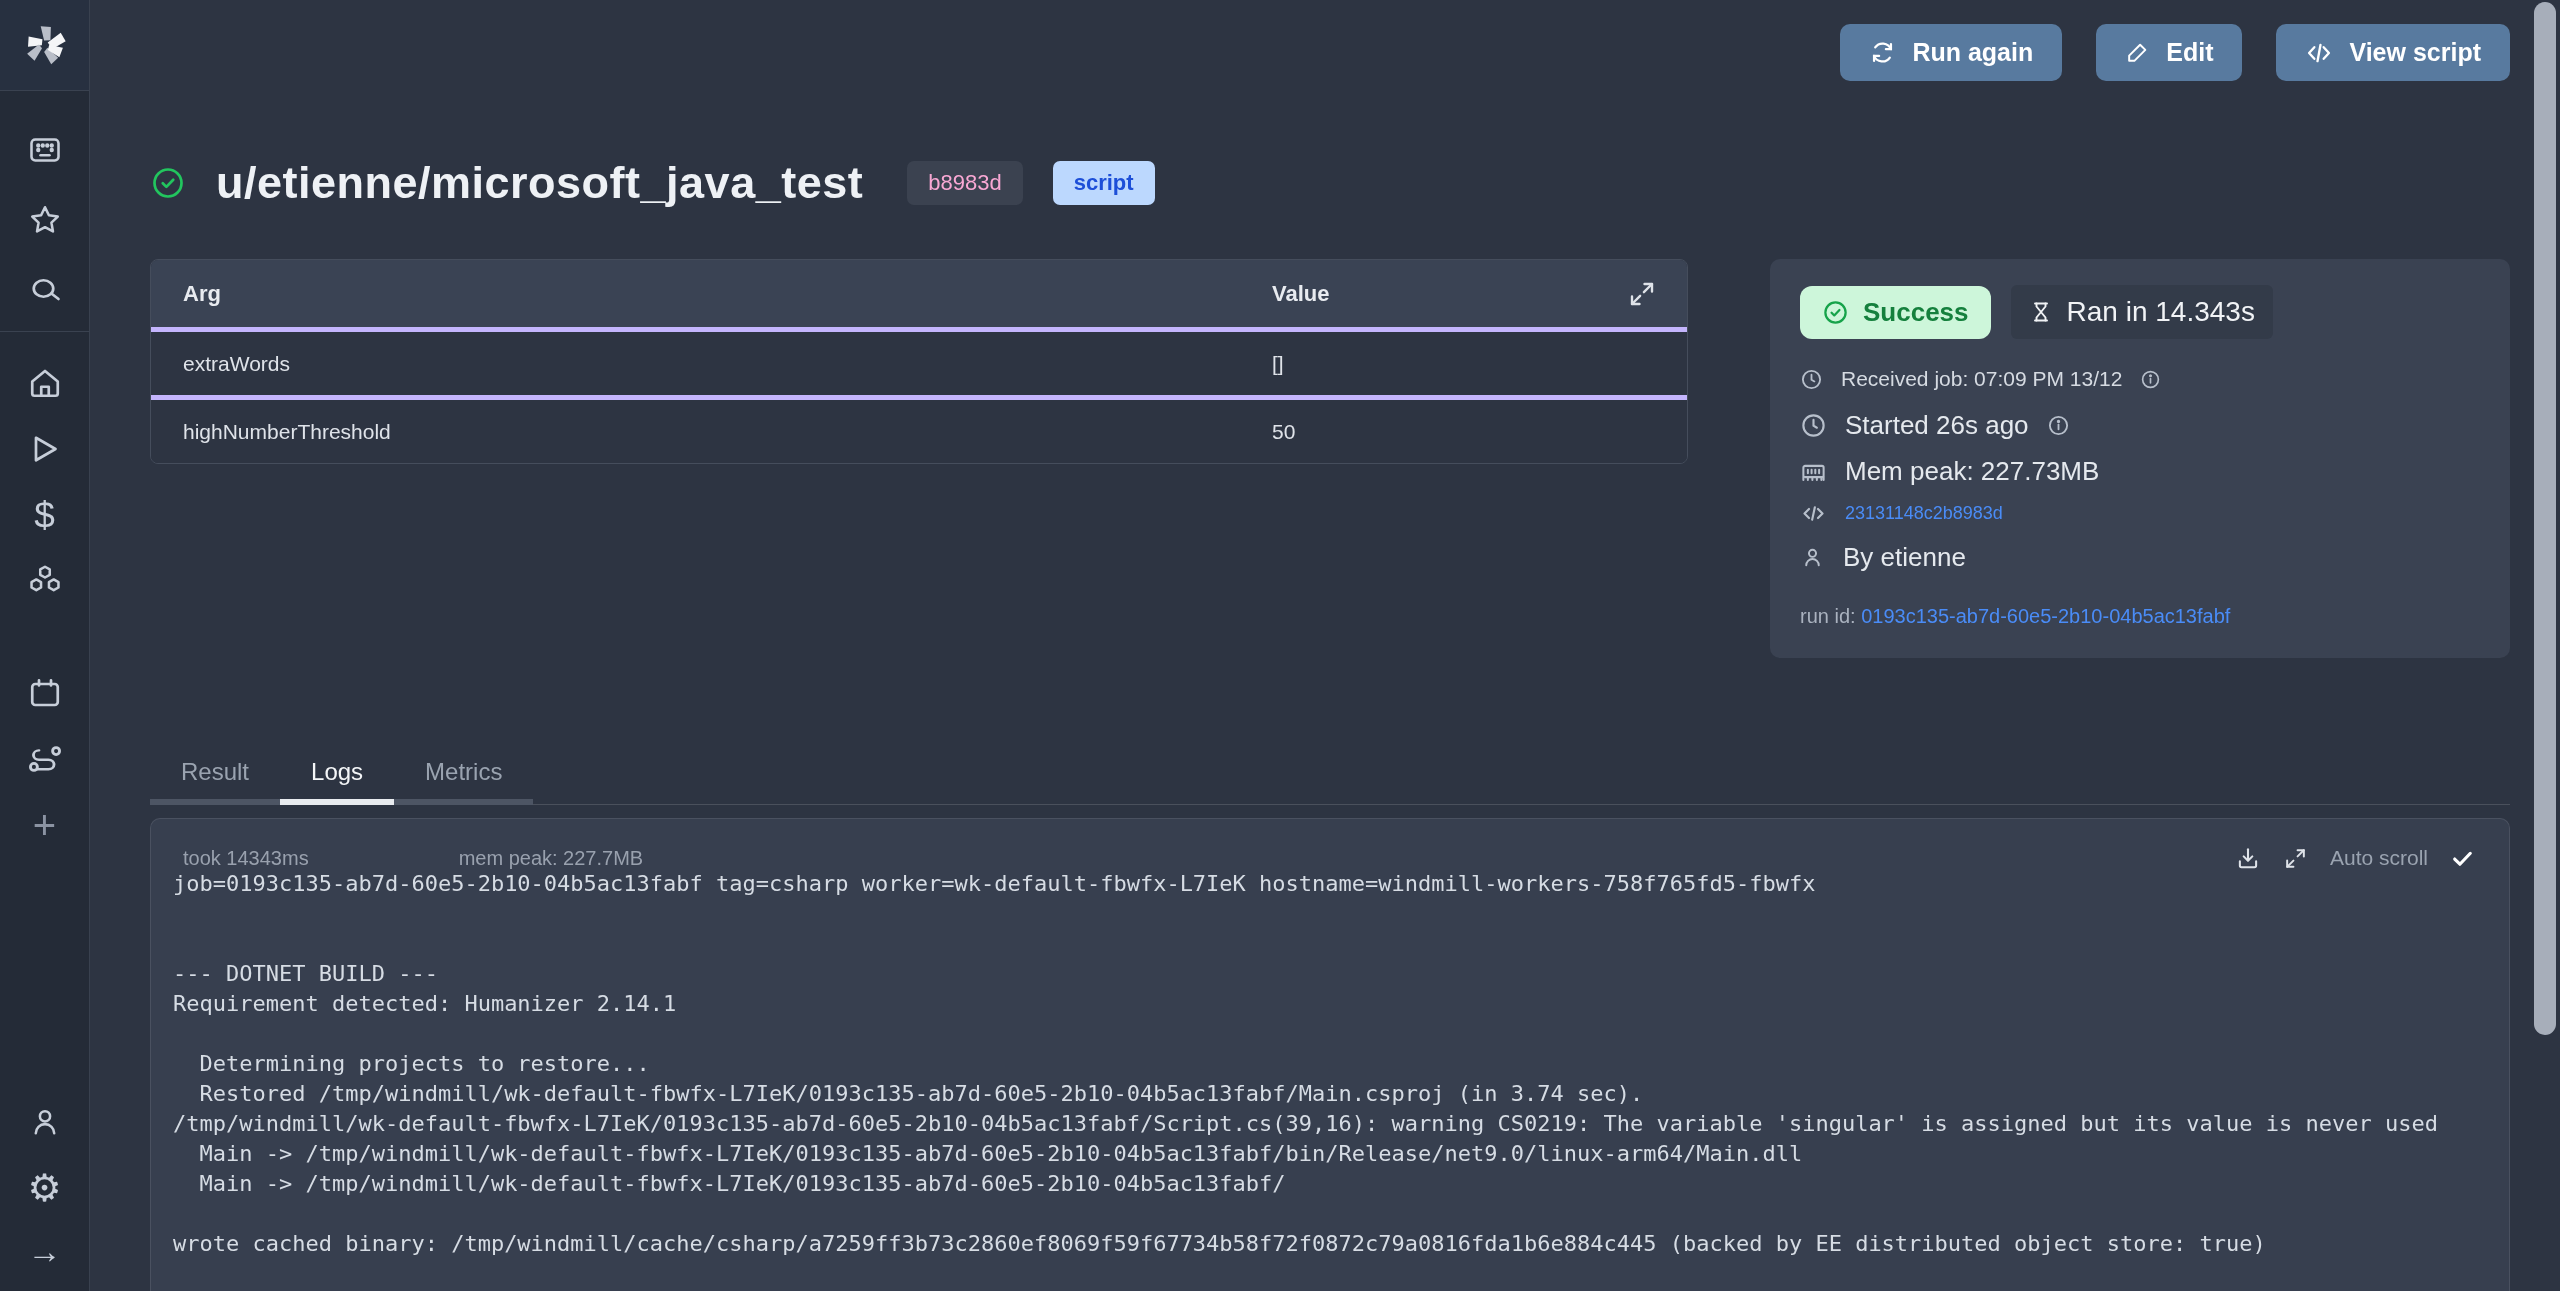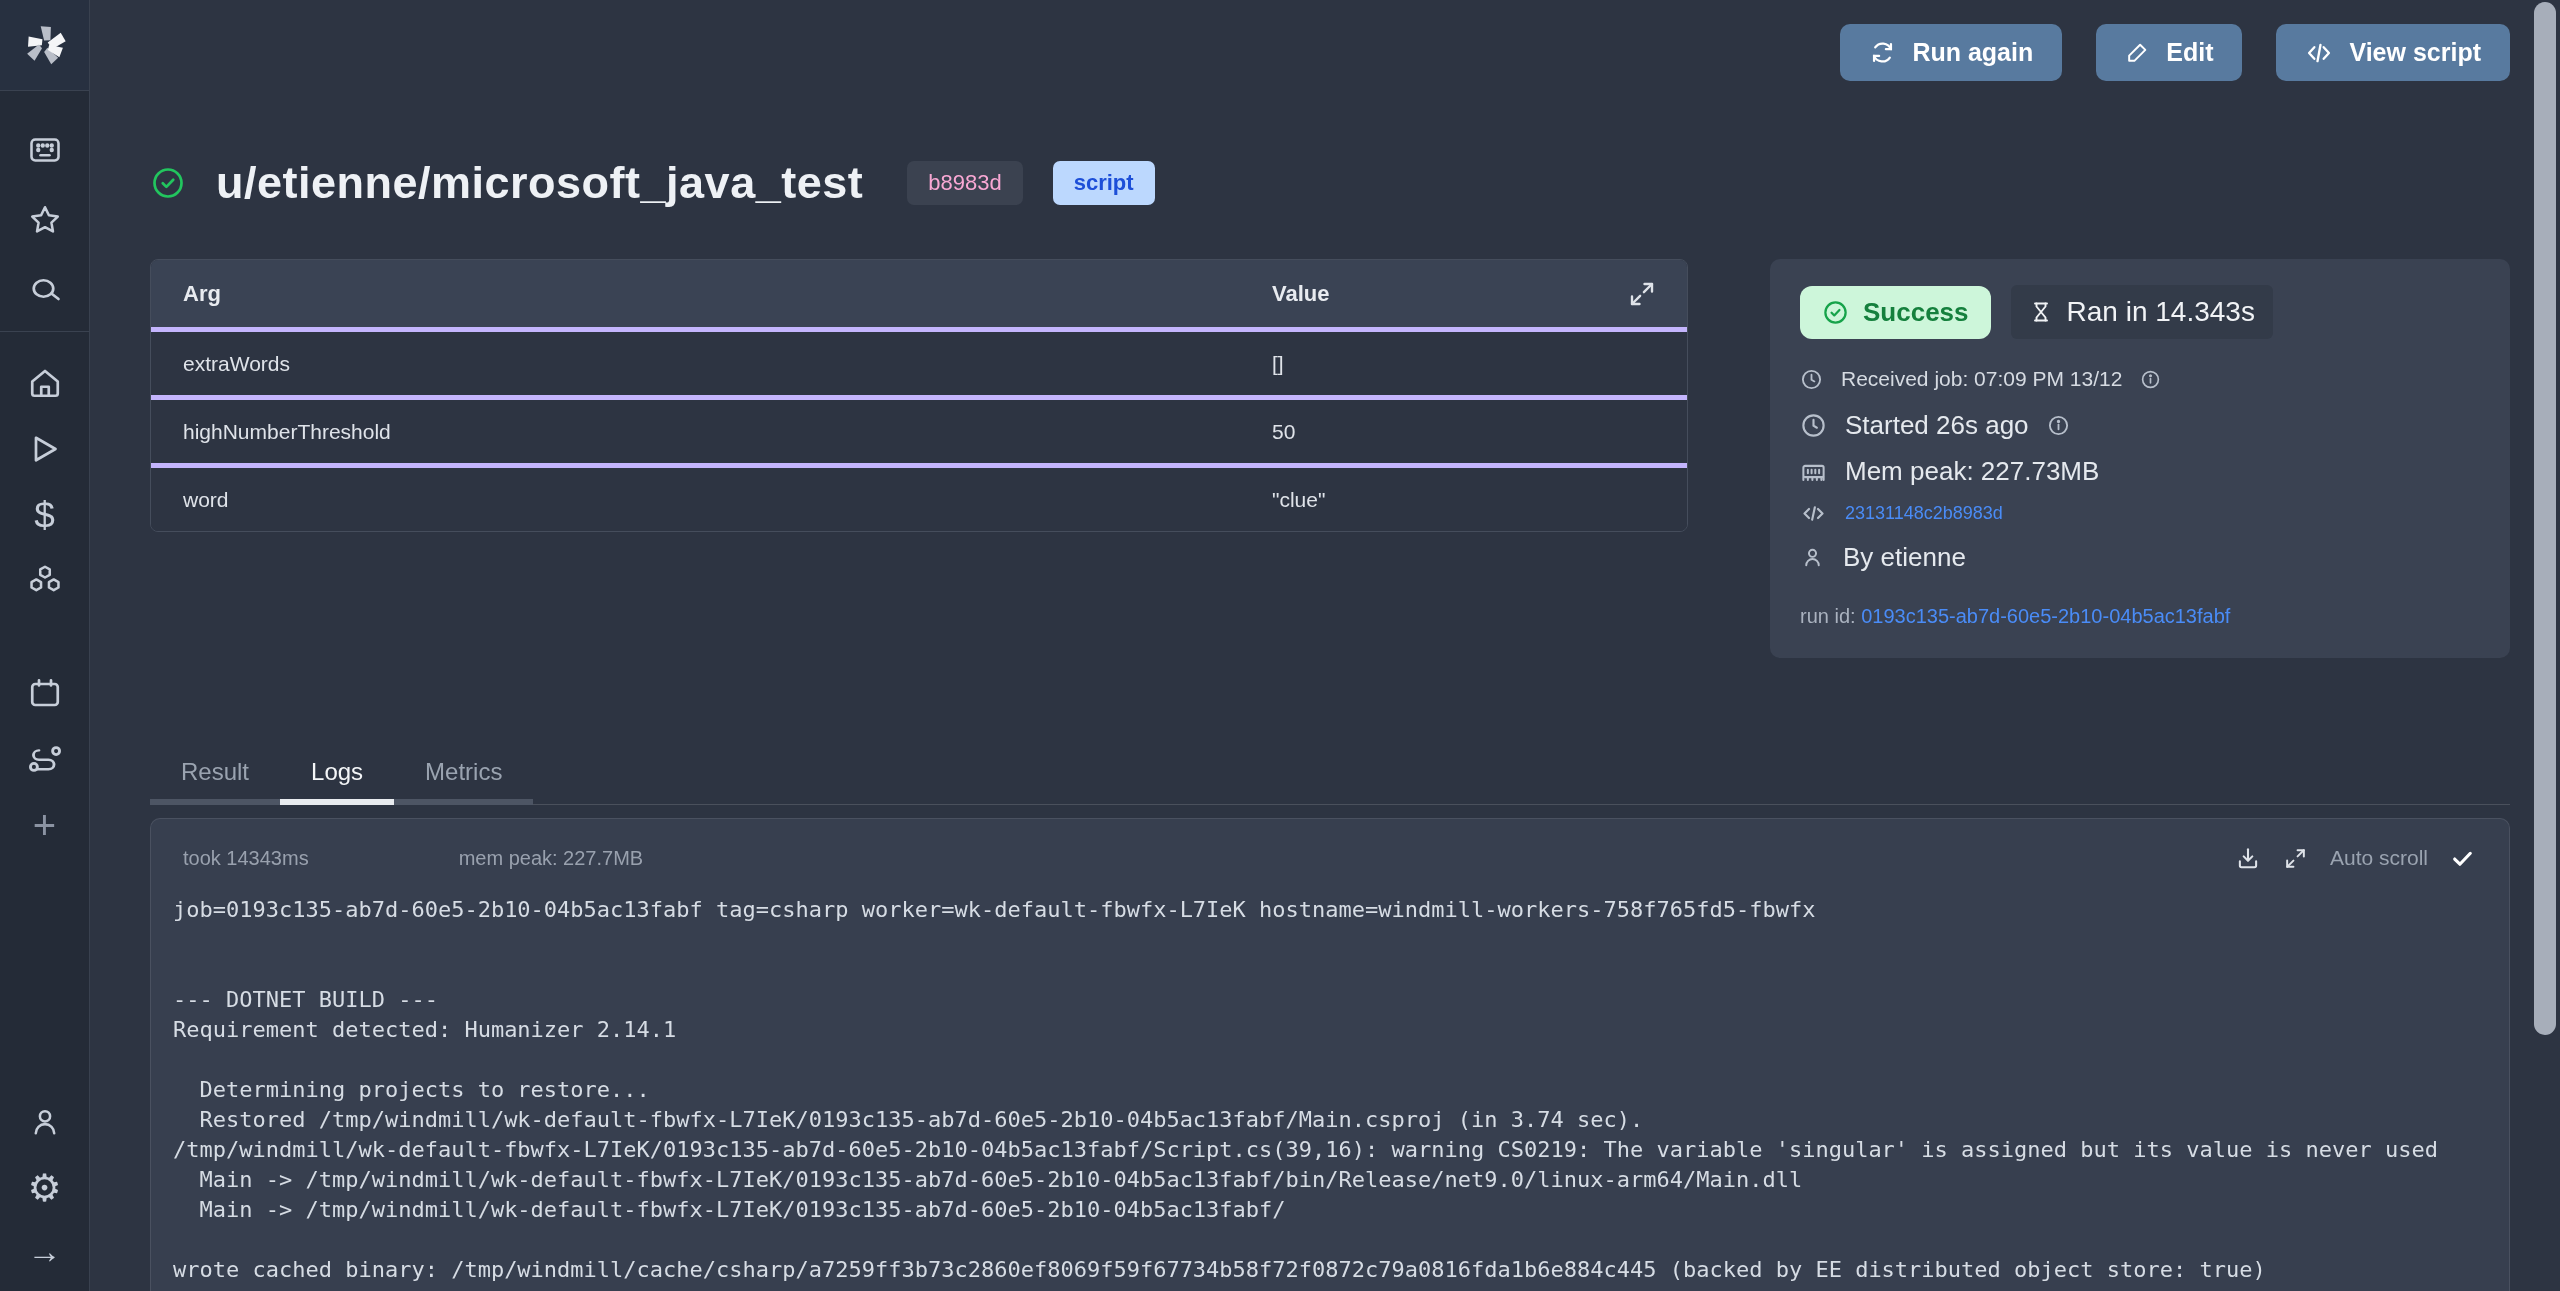--- a/index.html
+++ b/index.html
@@ -97,21 +97,21 @@
     margin-top:13px; width:2360px; height:540px;
     background:#373f4f; border:1px solid #4a5160; border-bottom:none;
     border-radius:10px 10px 0 0; overflow:hidden;
   }
   .log-header { display:flex; align-items:center; padding:26px 34px 0 32px; font-size:20px; color:#99a1ae; }
   .log-took { }
   .log-mem { margin-left:150px; }
   .log-controls { margin-left:auto; display:flex; align-items:center; gap:22px; color:#dfe3e9; }
   .autoscroll-label { color:#9aa3b0; font-size:21px; }
   .log-body {
-    margin-top:26px; padding-left:22px; width:2336px; overflow:hidden;
+    padding-left:22px; width:2336px; overflow:hidden;
     font-family:"DejaVu Sans Mono", monospace; font-size:22px; color:#d6dce4;
   }
   .log-line { height:30px; white-space:pre; overflow:hidden; }
 
   
   .scrollbar-track { position:absolute; right:0; top:0; width:28px; height:1291px; }
   .scrollbar-thumb {
     position:absolute; right:4px; top:2px; width:22px; height:1033px;
     background:#a7aeba; border-radius:11px;
   }
@@ -276,25 +276,20 @@
         </span>
       </div>
       <div class="t-row t-body">
         <span>extraWords</span>
         <span>[]</span>
           <span></span>
       </div>
       <div class="t-row t-body">
         <span>highNumberThreshold</span>
         <span>50</span>
-          <span></span>
-      </div>
-      <div class="t-row t-body">
-        <span>word</span>
-        <span>"clue"</span>
           <span></span>
       </div>
     </section>
 
     <aside class="run-panel">
       <div class="status-row">
         <span class="success-badge">
           <svg width="27" height="27" viewBox="0 0 24 24" fill="none" stroke="#16a34a" stroke-width="2" stroke-linecap="round" stroke-linejoin="round">
             <circle cx="12" cy="12" r="9"></circle>
               <path d="M8.5 12.2 l2.4 2.4 4.6 -4.8"></path>

